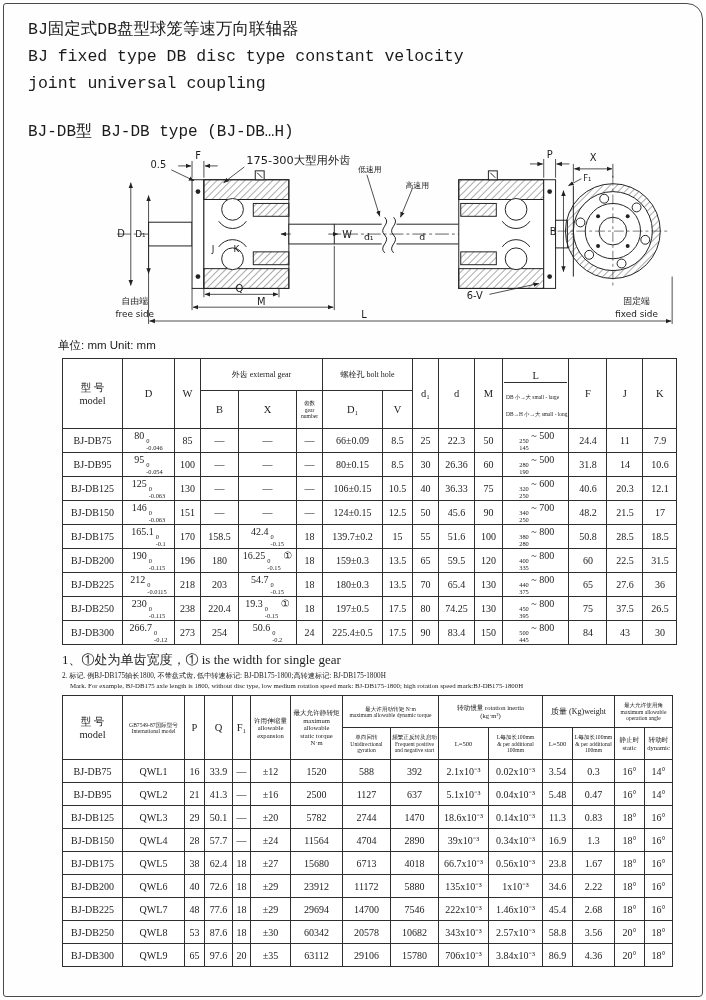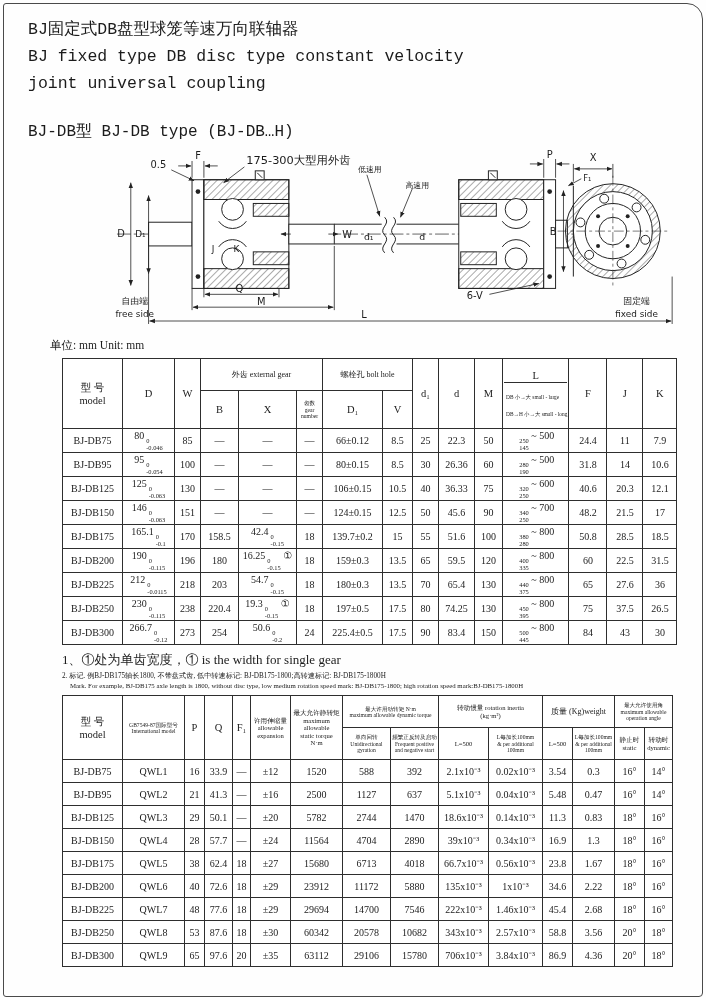--- a/index.html
+++ b/index.html
@@ -3,21 +3,21 @@
 <meta charset="utf-8">
 <style>
 *{margin:0;padding:0;box-sizing:border-box}
 html,body{background:#d8d8d8}
 .page{width:706px;height:1000px;background:#fefefe;position:relative;font-family:"Liberation Serif",serif;color:#1b1b1b;overflow:hidden;margin:0 auto}
 .frame{position:absolute;inset:3px;border:1px solid #4a4a4a;border-radius:3px 16px 4px 3px;pointer-events:none}
 .content{padding:16px 26px 12px 28px}
 .title{font-family:"Liberation Mono","DejaVu Sans Mono",monospace;font-size:16.5px;line-height:27px;white-space:nowrap}
 .subtitle{font-family:"Liberation Mono","DejaVu Sans Mono",monospace;font-size:16px;margin-top:24px;white-space:nowrap}
 .drawing-wrap{margin-top:6px;margin-left:4px}
-.unit-line{font-family:Liberation Serif, serif;font-size:11.5px;margin:2px 0 5px 22px}
+.unit-line{font-family:Liberation Sans, sans-serif;font-size:11.5px;margin:2px 0 5px 30px}
 table{border-collapse:collapse;table-layout:fixed;margin-left:34px;background:#fff;border:1.5px solid #111}
 th,td{border:1px solid #2e2e2e;text-align:center;vertical-align:middle;overflow:hidden;padding:0 1px;font-size:10px}
 th{white-space:pre-line;font-weight:normal}
 th.big{font-size:10.5px}
 th.med{font-size:8px;line-height:9.5px}
 th.small{font-size:6.6px;line-height:7.6px}
 th.tiny{font-size:5.6px;line-height:6.4px}
 #t1 tbody td,#t2 tbody td{height:24px}
 #t2 tbody td{height:23px}
 tr.h1{height:22px}
@@ -232,21 +232,21 @@
           <tr>
             <td>BJ-DB75</td>
             <td>80<span class="tol">
                 <span>0</span>
                 <span>-0.046</span>
               </span></td>
             <td>85</td>
             <td>—</td>
             <td>—</td>
             <td>—</td>
-            <td>66±0.12</td>
+            <td>66±0.09</td>
             <td>8.5</td>
             <td>25</td>
             <td>22.3</td>
             <td>50</td>
             <td><span class="tol">
                 <span>250</span>
                 <span>145</span>
               </span> ~ 500</td>
             <td>24.4</td>
             <td>11</td>

